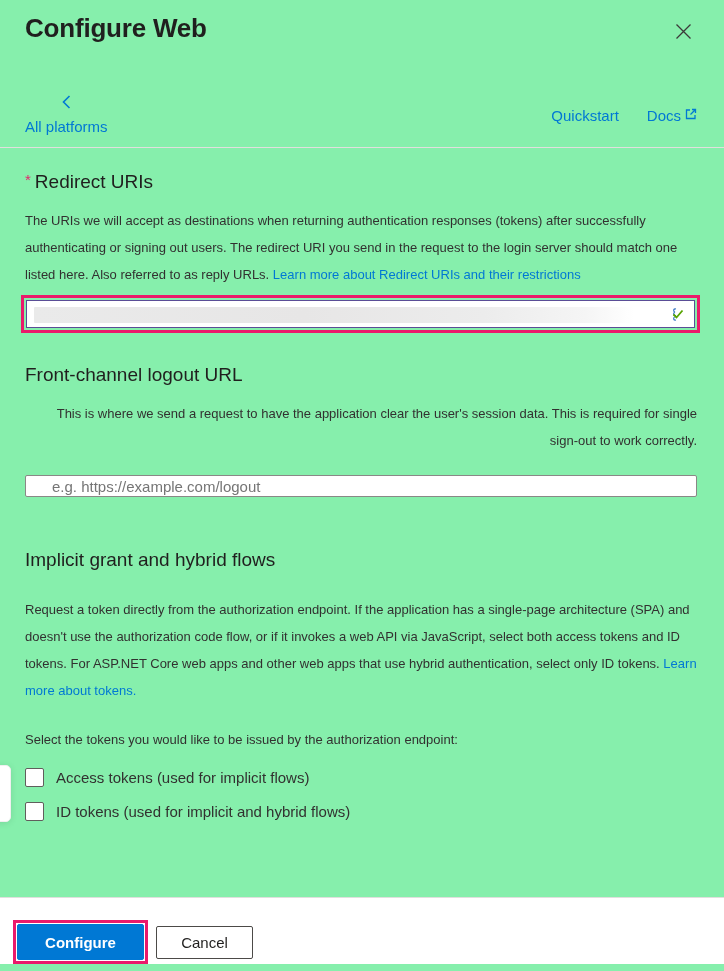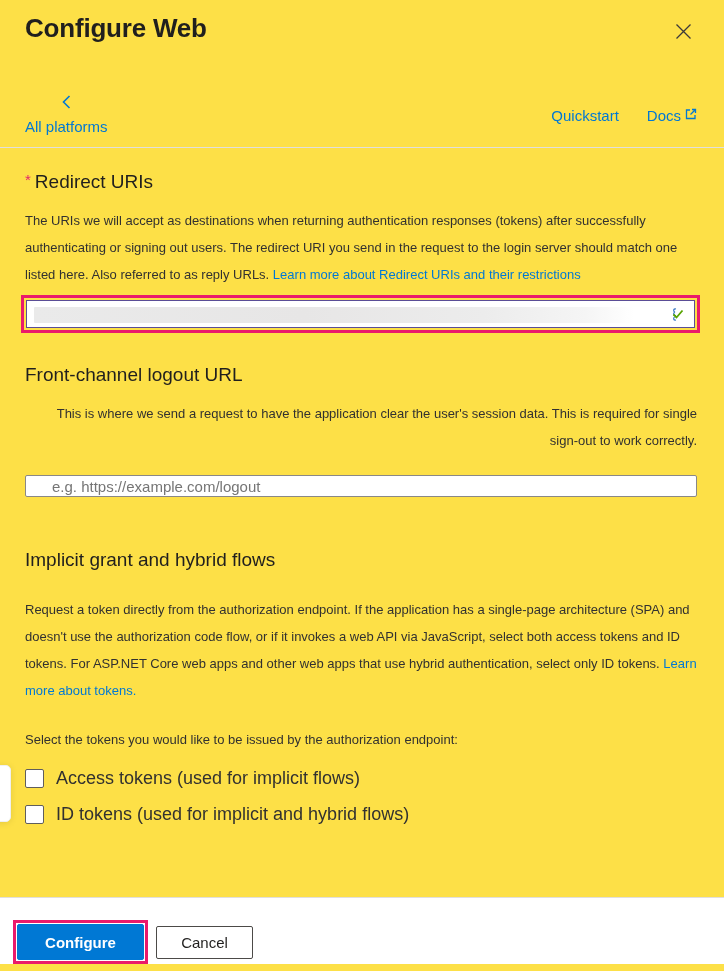--- a/index.html
+++ b/index.html
@@ -16,21 +16,21 @@
   *{box-sizing:border-box;margin:0;padding:0;}
   html,body{background:#ffffff;}
   body{
     font-family:"Liberation Sans","DejaVu Sans",sans-serif;
     color:var(--c-text);
   }
   .panel{
     position:relative;
     width:724px;
     height:971px;
-    background:#fde047;
+    background:#86efac;
     overflow:hidden;
   }
   .content{
     padding:0 26px 0 25px;
   }
   
   .title-row{
     display:flex;
     justify-content:space-between;
     align-items:flex-start;
@@ -140,21 +140,21 @@
     display:flex;align-items:center;gap:12px;
     margin-top:15px;cursor:pointer;
   }
   .cb-box{
     width:19px;height:19px;
     border:1px solid #605e5c;
     border-radius:2px;
     background:#fff;
     flex:0 0 auto;
   }
-  .cb-label{font-size:18px;color:var(--c-text);}
+  .cb-label{font-size:15px;color:var(--c-text);}
   
   .edge-card{
     position:absolute;
     left:-29px;top:765px;
     width:40px;height:57px;
     background:#fff;
     border:1px solid #f0f0f0;
     border-radius:5px;
     box-shadow:0 1px 7px rgba(0,0,0,0.10);
   }

